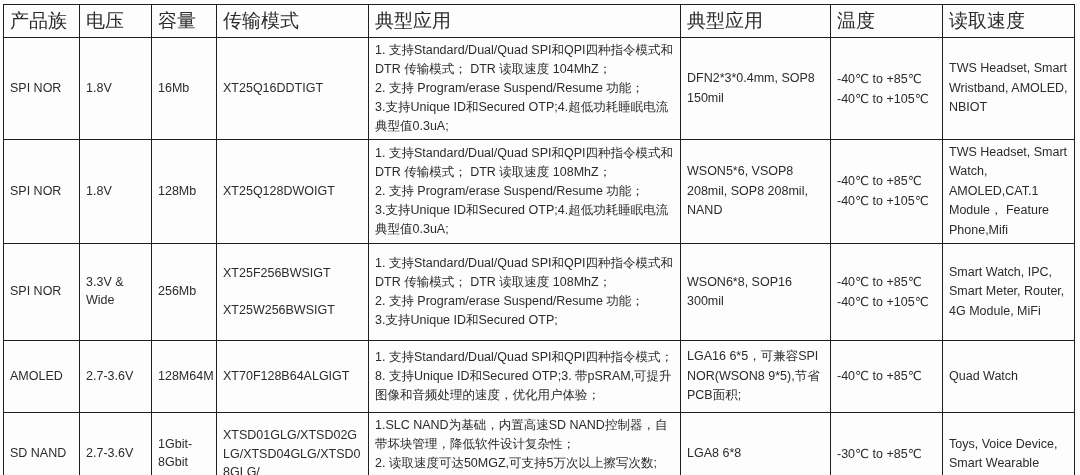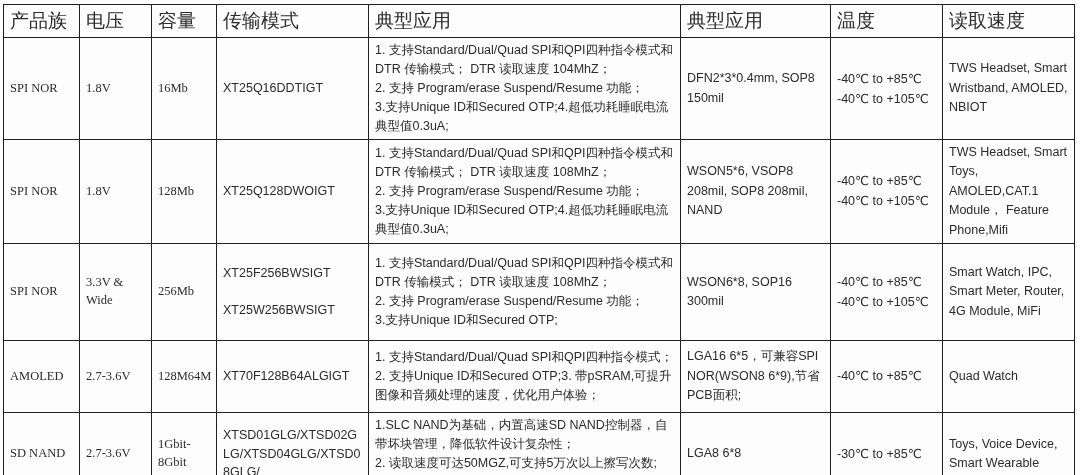--- a/index.html
+++ b/index.html
@@ -55,21 +55,20 @@
   }
   td.temp {
     white-space: pre-line;
     line-height: 1.6;
   }
   td.pkg, td.apps {
     line-height: 1.55;
   }
   td.family, td.voltage, td.capacity {
     line-height: 1.4;
-    font-family: Liberation Serif, serif;
   }
 </style>
 </head>
 <body>
 
 <div class="page">
   <table class="spec">
     <colgroup>
       <col style="width:76px">
       <col style="width:72px">
@@ -110,21 +109,21 @@
         <td class="family">SPI NOR</td>
         <td class="voltage">1.8V</td>
         <td class="capacity">128Mb</td>
         <td class="model">XT25Q128DWOIGT</td>
         <td class="features">1. 支持Standard/Dual/Quad SPI和QPI四种指令模式和DTR 传输模式； DTR 读取速度 108MhZ；
 2. 支持 Program/erase Suspend/Resume 功能；
 3.支持Unique ID和Secured OTP;4.超低功耗睡眠电流典型值0.3uA;</td>
         <td class="pkg">WSON5*6, VSOP8 208mil, SOP8 208mil, NAND</td>
         <td class="temp">-40℃ to +85℃
 -40℃ to +105℃</td>
-        <td class="apps">TWS Headset, Smart Toys, AMOLED,CAT.1 Module， Feature Phone,Mifi</td>
+        <td class="apps">TWS Headset, Smart Watch, AMOLED,CAT.1 Module， Feature Phone,Mifi</td>
       </tr>
       <tr class="r3">
         <td class="family">SPI NOR</td>
         <td class="voltage">3.3V &amp; Wide</td>
         <td class="capacity">256Mb</td>
         <td class="model">XT25F256BWSIGT
 
 XT25W256BWSIGT</td>
         <td class="features">1. 支持Standard/Dual/Quad SPI和QPI四种指令模式和DTR 传输模式； DTR 读取速度 108MhZ；
 2. 支持 Program/erase Suspend/Resume 功能；
@@ -133,22 +132,22 @@
         <td class="temp">-40℃ to +85℃
 -40℃ to +105℃</td>
         <td class="apps">Smart Watch, IPC, Smart Meter, Router, 4G Module, MiFi</td>
       </tr>
       <tr class="r4">
         <td class="family">AMOLED</td>
         <td class="voltage">2.7-3.6V</td>
         <td class="capacity">128M64M</td>
         <td class="model">XT70F128B64ALGIGT</td>
         <td class="features">1. 支持Standard/Dual/Quad SPI和QPI四种指令模式；
-2. 支持Unique ID和Secured OTP;3. 带pSRAM,可提升图像和音频处理的速度，优化用户体验；</td>
-        <td class="pkg">LGA16 6*5，可兼容SPI NOR(WSON8 6*9),节省PCB面积;</td>
+8. 支持Unique ID和Secured OTP;3. 带pSRAM,可提升图像和音频处理的速度，优化用户体验；</td>
+        <td class="pkg">LGA16 6*5，可兼容SPI NOR(WSON8 9*5),节省PCB面积;</td>
         <td class="temp">-40℃ to +85℃</td>
         <td class="apps">Quad Watch</td>
       </tr>
       <tr class="r5">
         <td class="family">SD NAND</td>
         <td class="voltage">2.7-3.6V</td>
         <td class="capacity">1Gbit-8Gbit</td>
         <td class="model">XTSD01GLG/XTSD02GLG/XTSD04GLG/XTSD08GLG/</td>
         <td class="features">1.SLC NAND为基础，内置高速SD NAND控制器，自带坏块管理，降低软件设计复杂性；
 2. 读取速度可达50MGZ,可支持5万次以上擦写次数;

